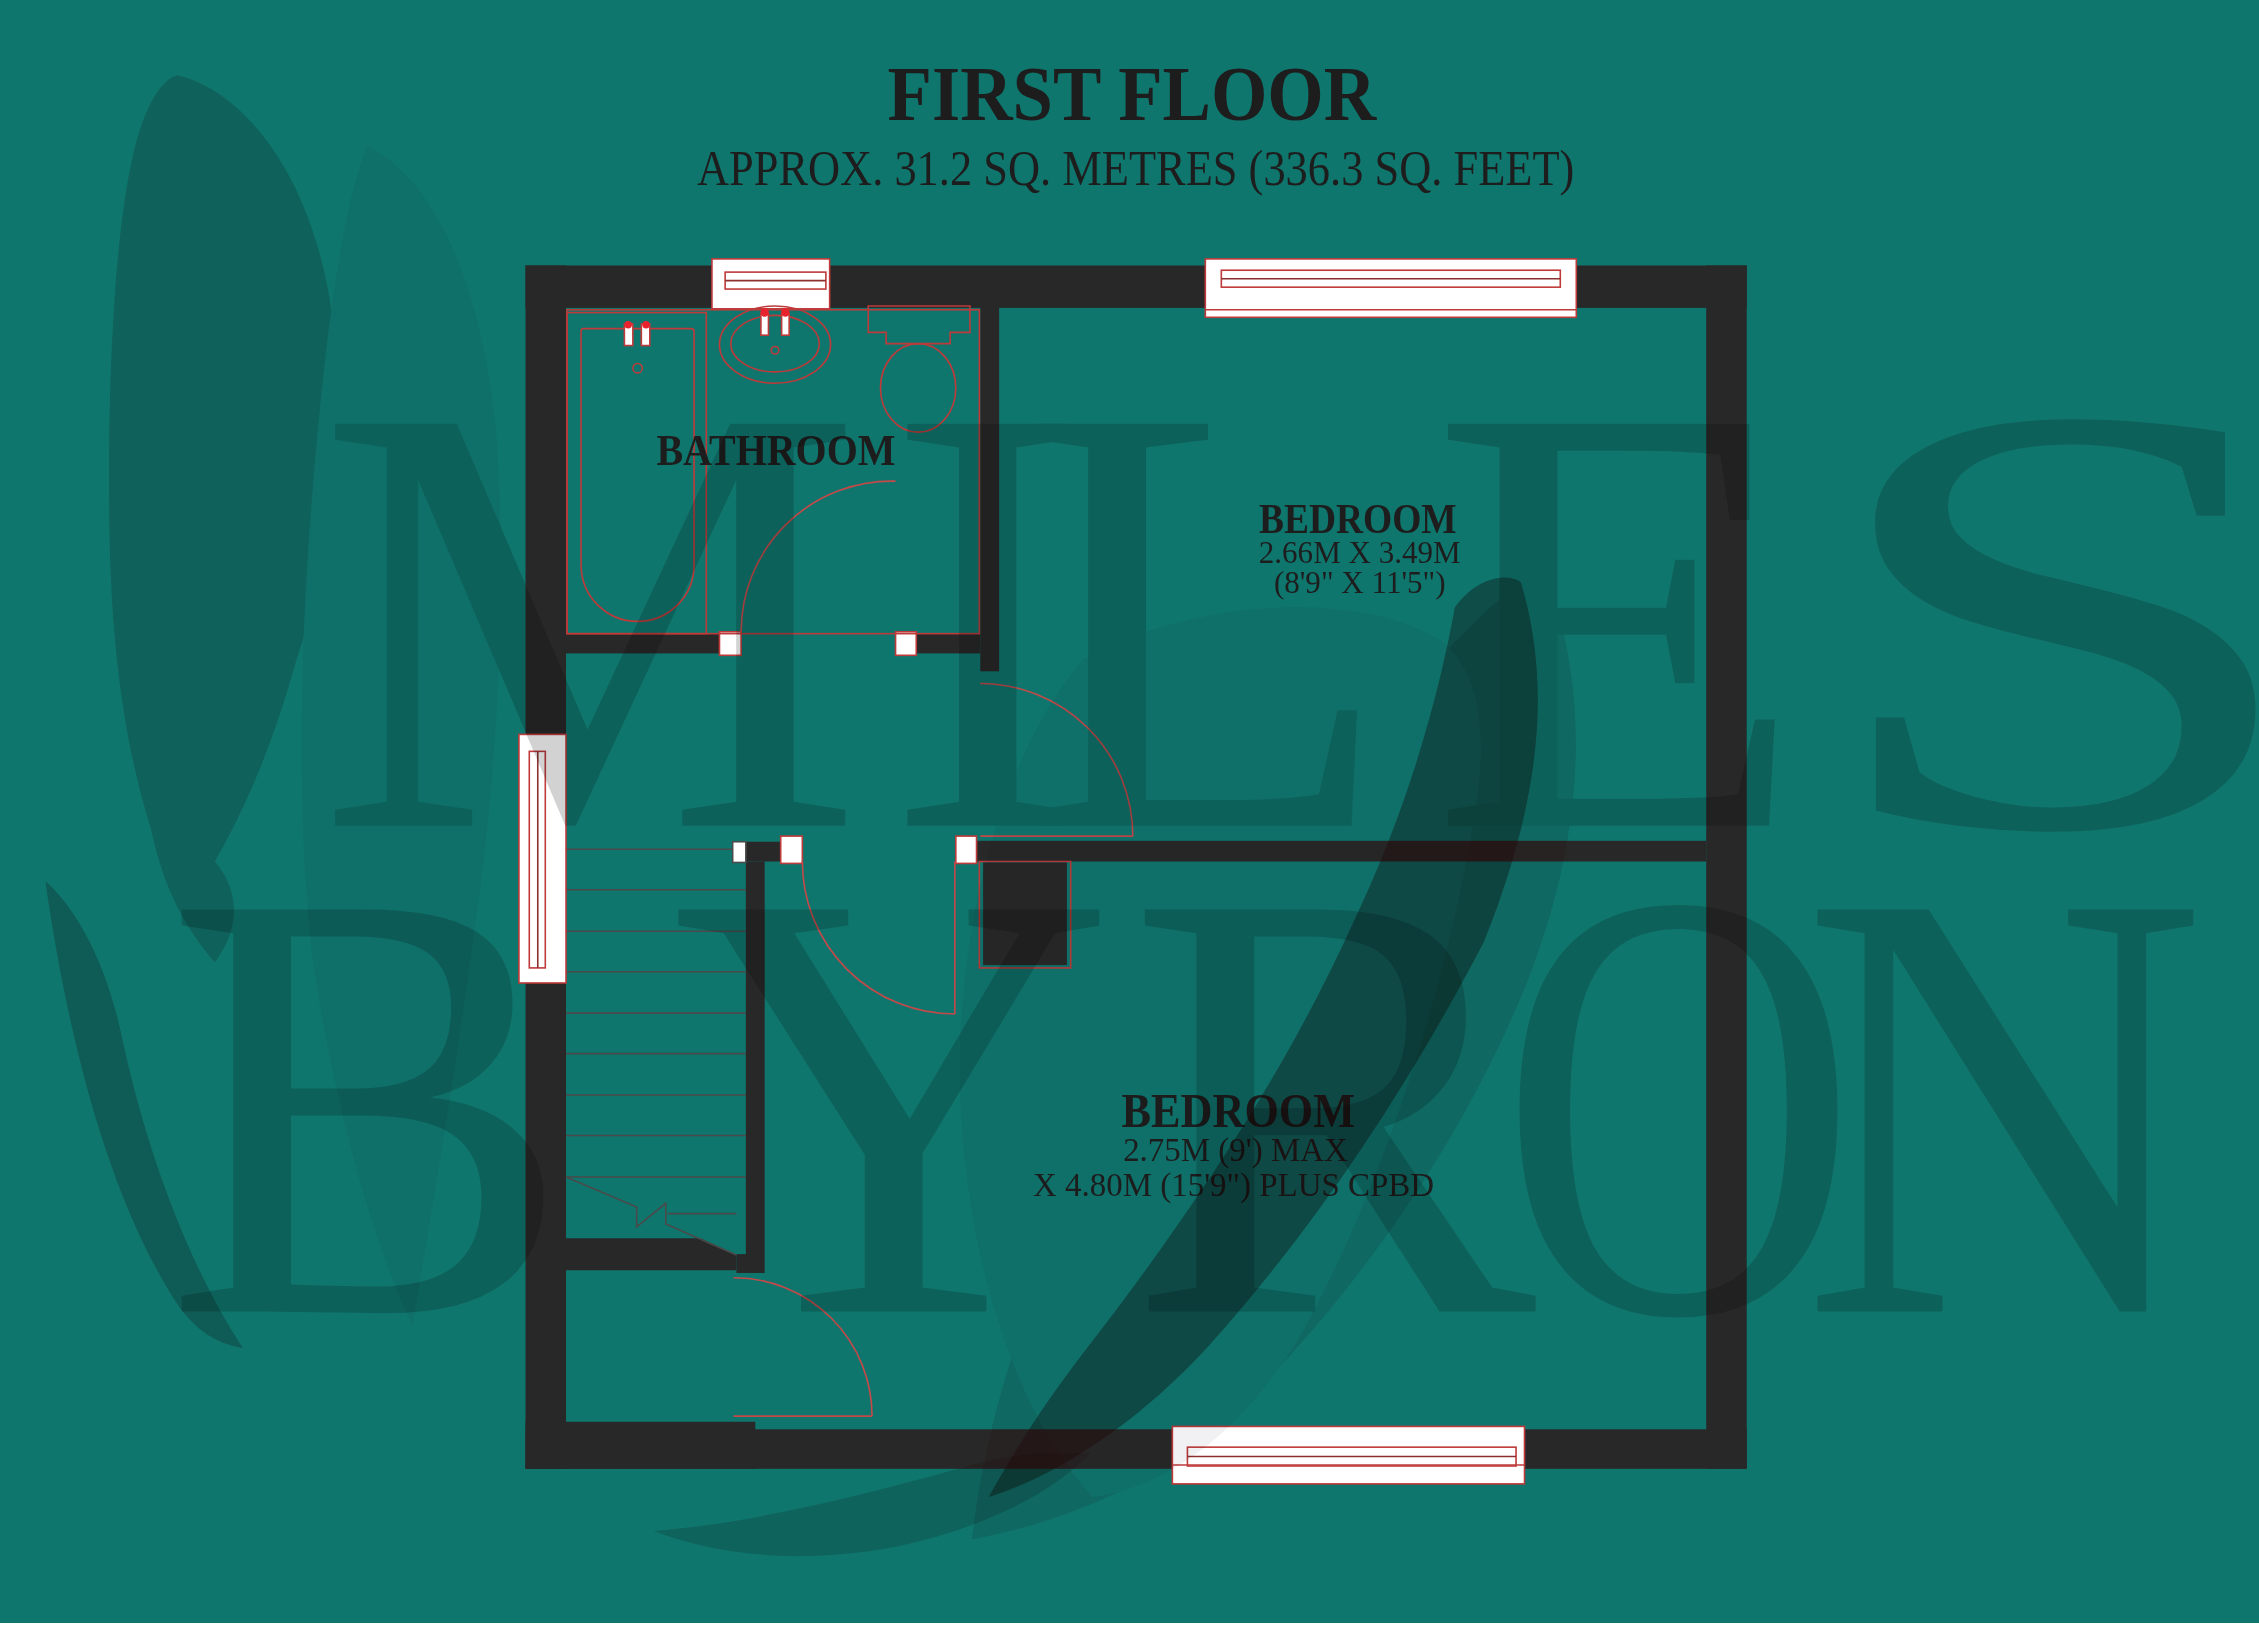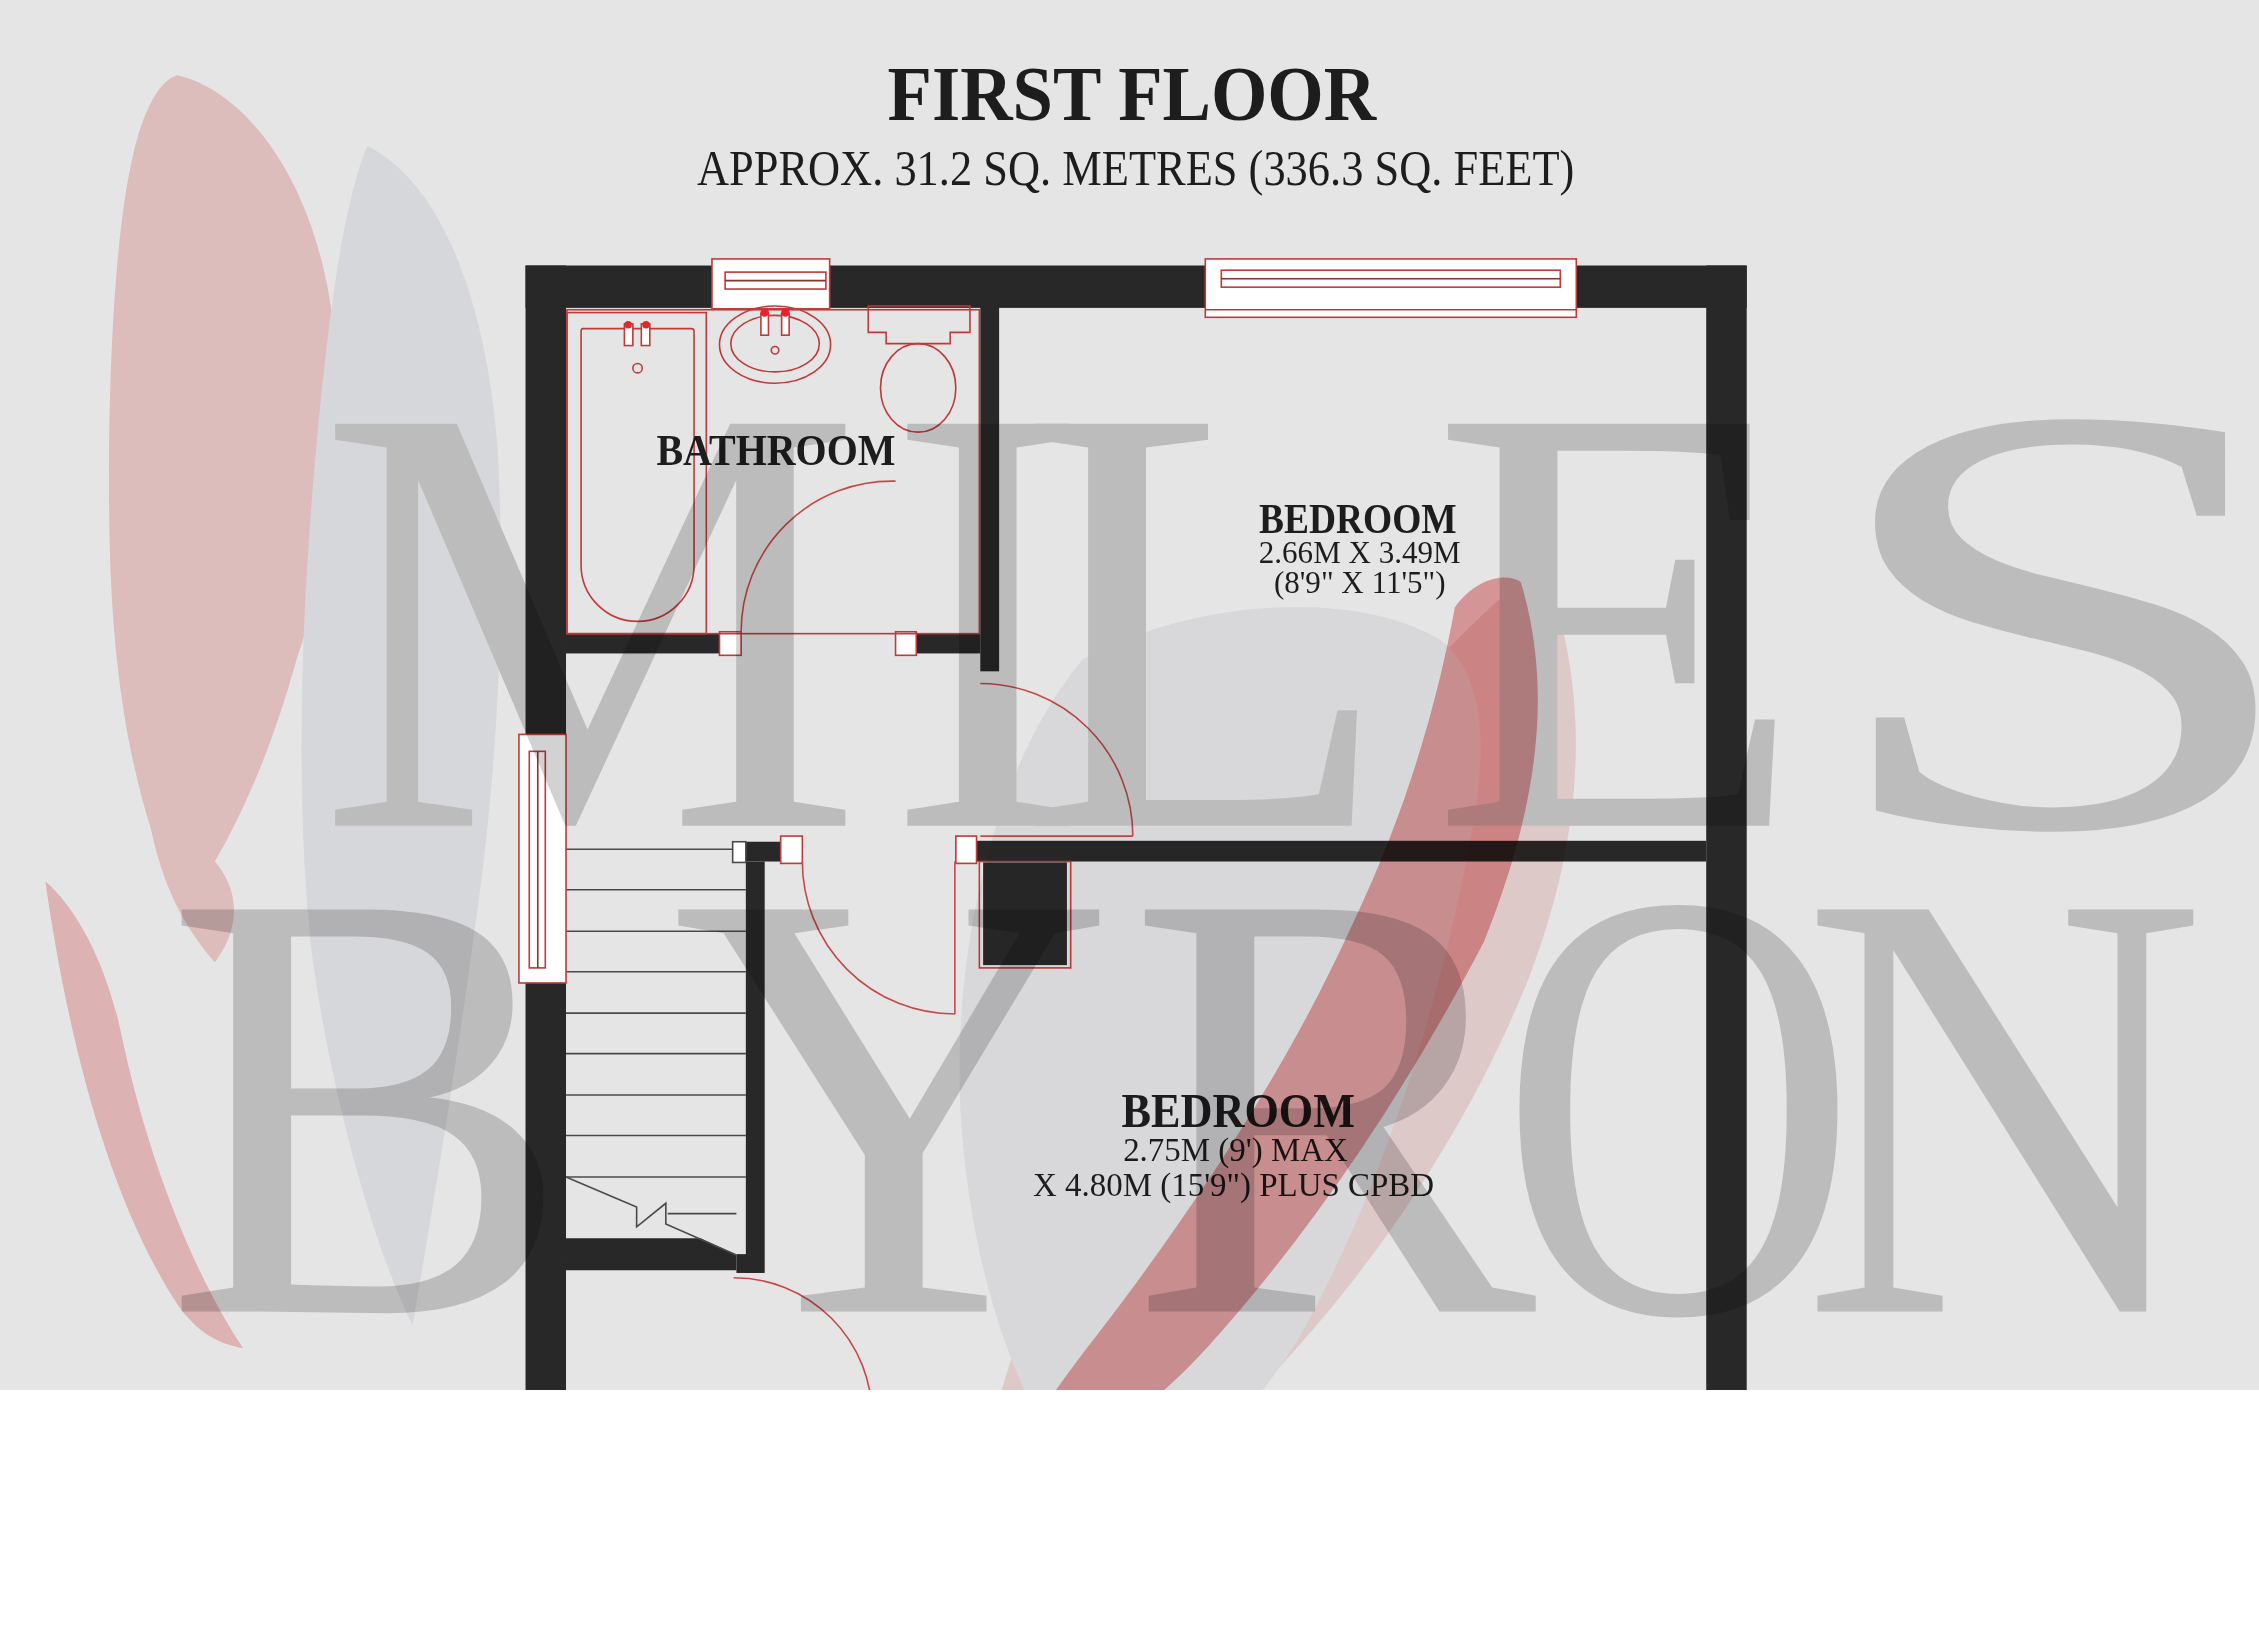--- a/index.html
+++ b/index.html
@@ -1,16 +1,16 @@
 <!DOCTYPE html>
 <html style="font-size:15px"><head>
 <meta charset="utf-8">
 <style>
 html,body{margin:0;padding:0;background:#fff}
-.page{position:relative;width:2260px;height:1390px;background:#e5e5e5;overflow:hidden}
+.page{position:relative;width:2260px;height:1623px;background:#0f766e;overflow:hidden}
 .layer{position:absolute;left:0;top:0}
 .wm{mix-blend-mode:multiply}
 </style>
 </head>
 <body>
 <div class="page">
 <svg class="layer" width="2260" height="1643" viewBox="0 0 2400 1745">
 <rect x="558" y="282" width="1297" height="45" fill="#282828"></rect>
 <rect x="558" y="282" width="43" height="1278" fill="#282828"></rect>
 <rect x="1812" y="282" width="43" height="1278" fill="#282828"></rect>

